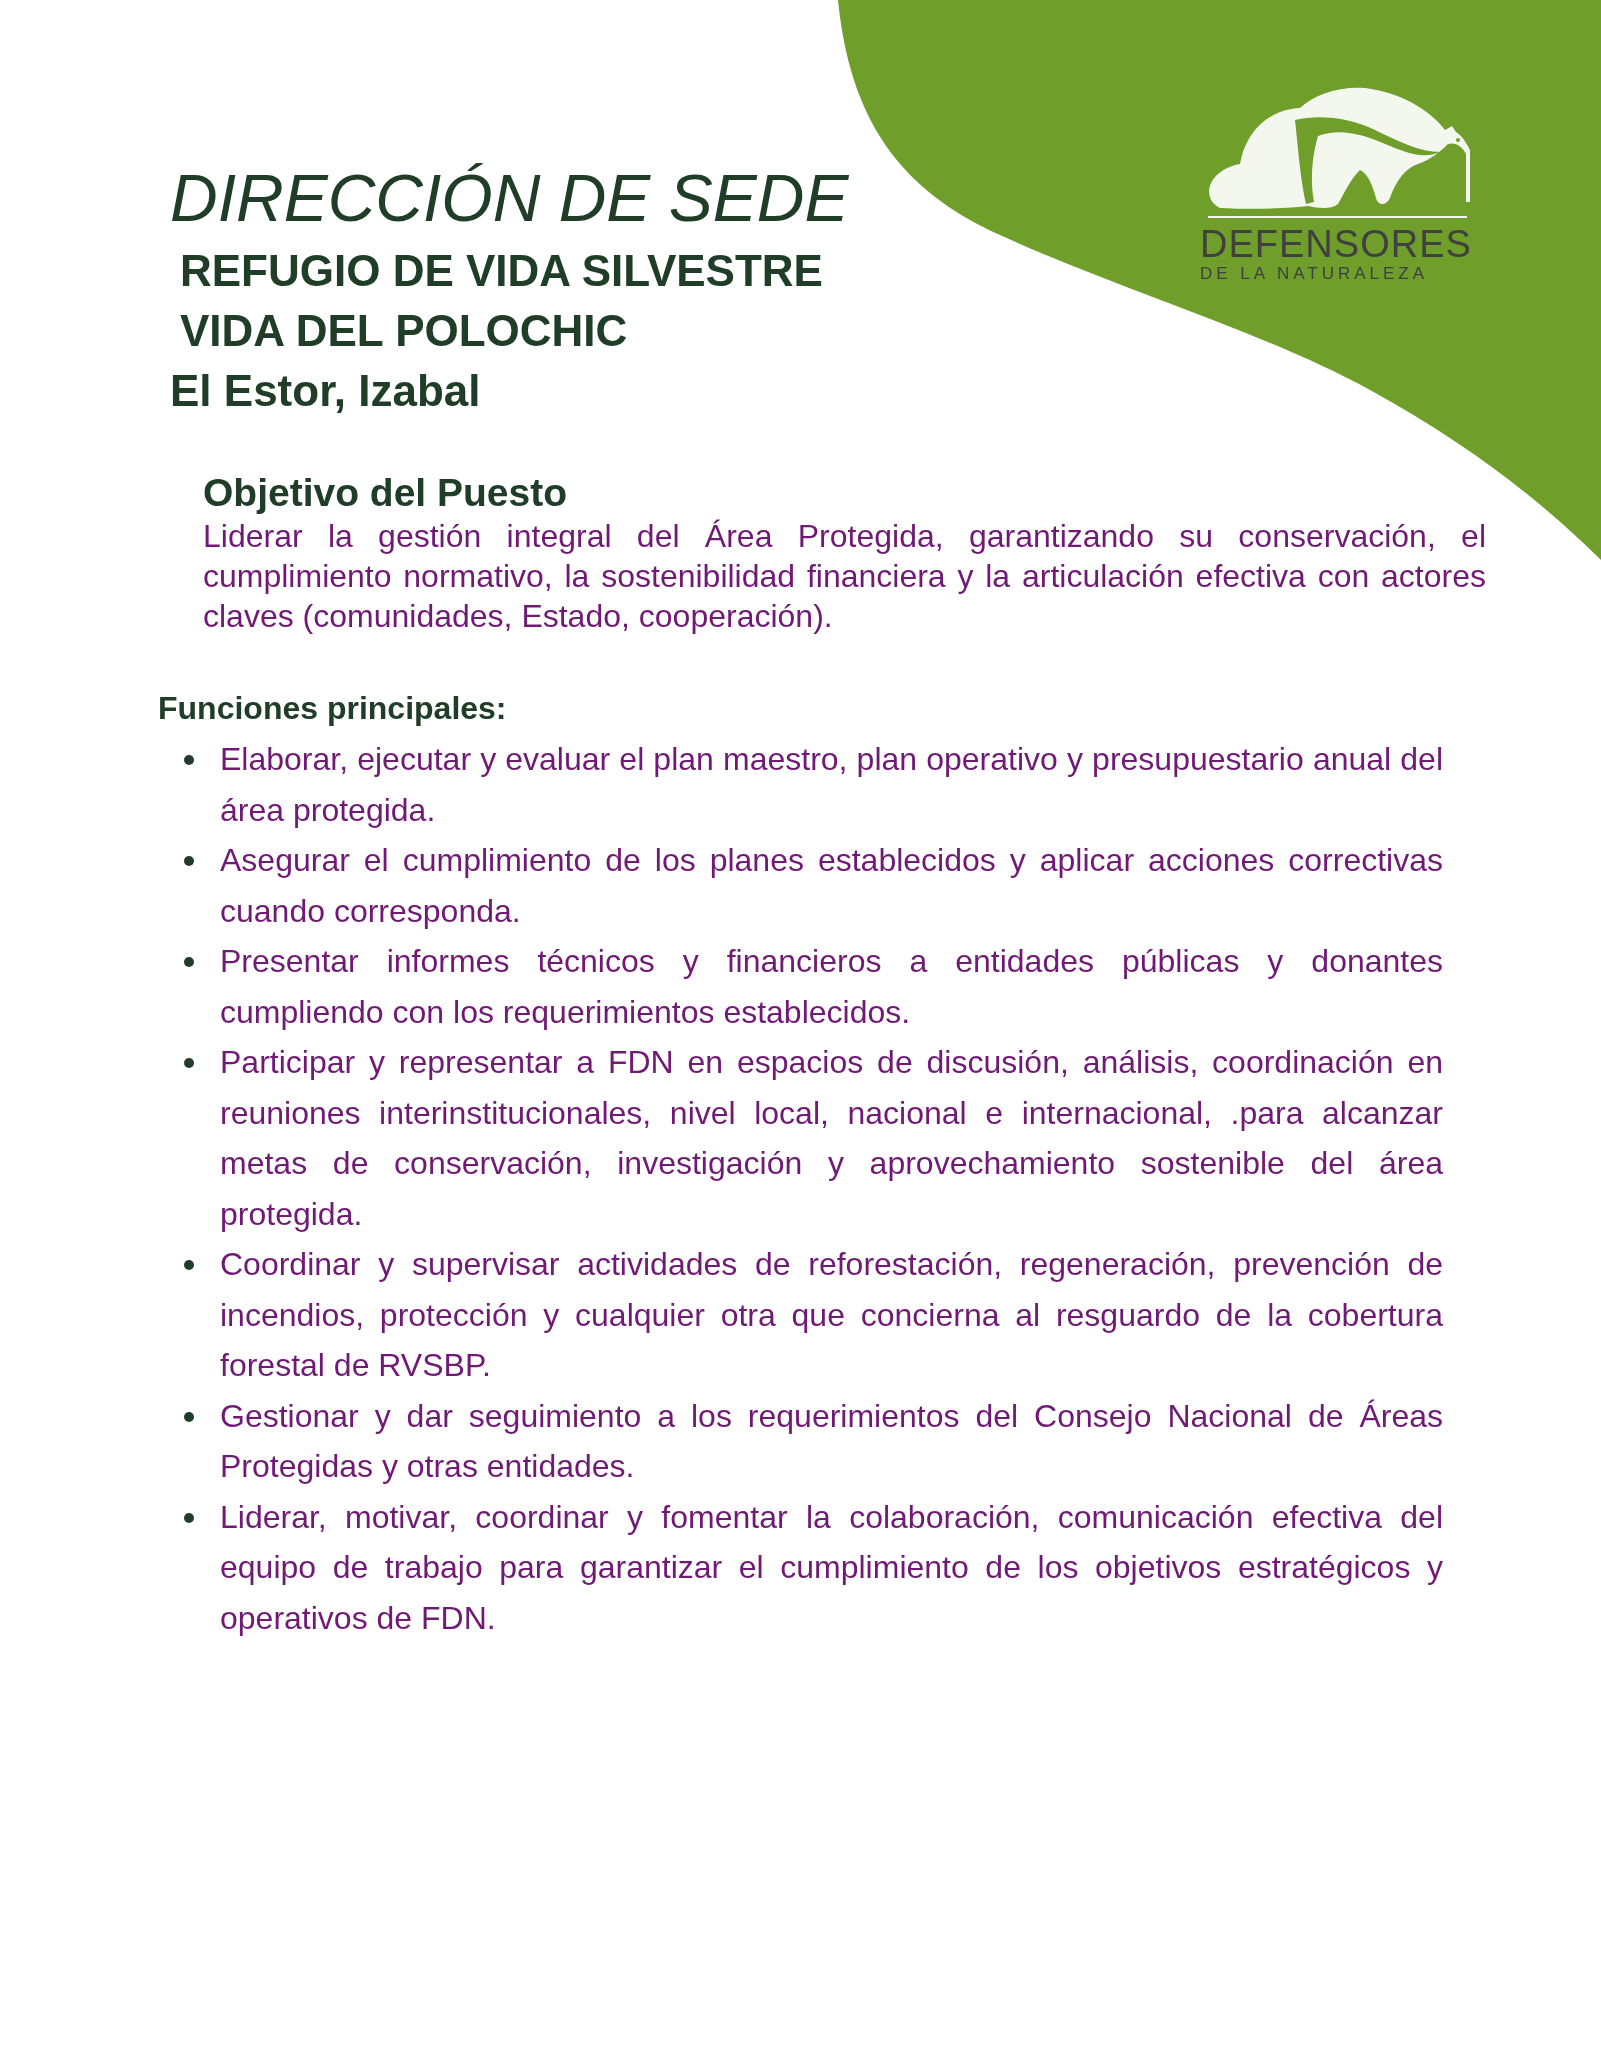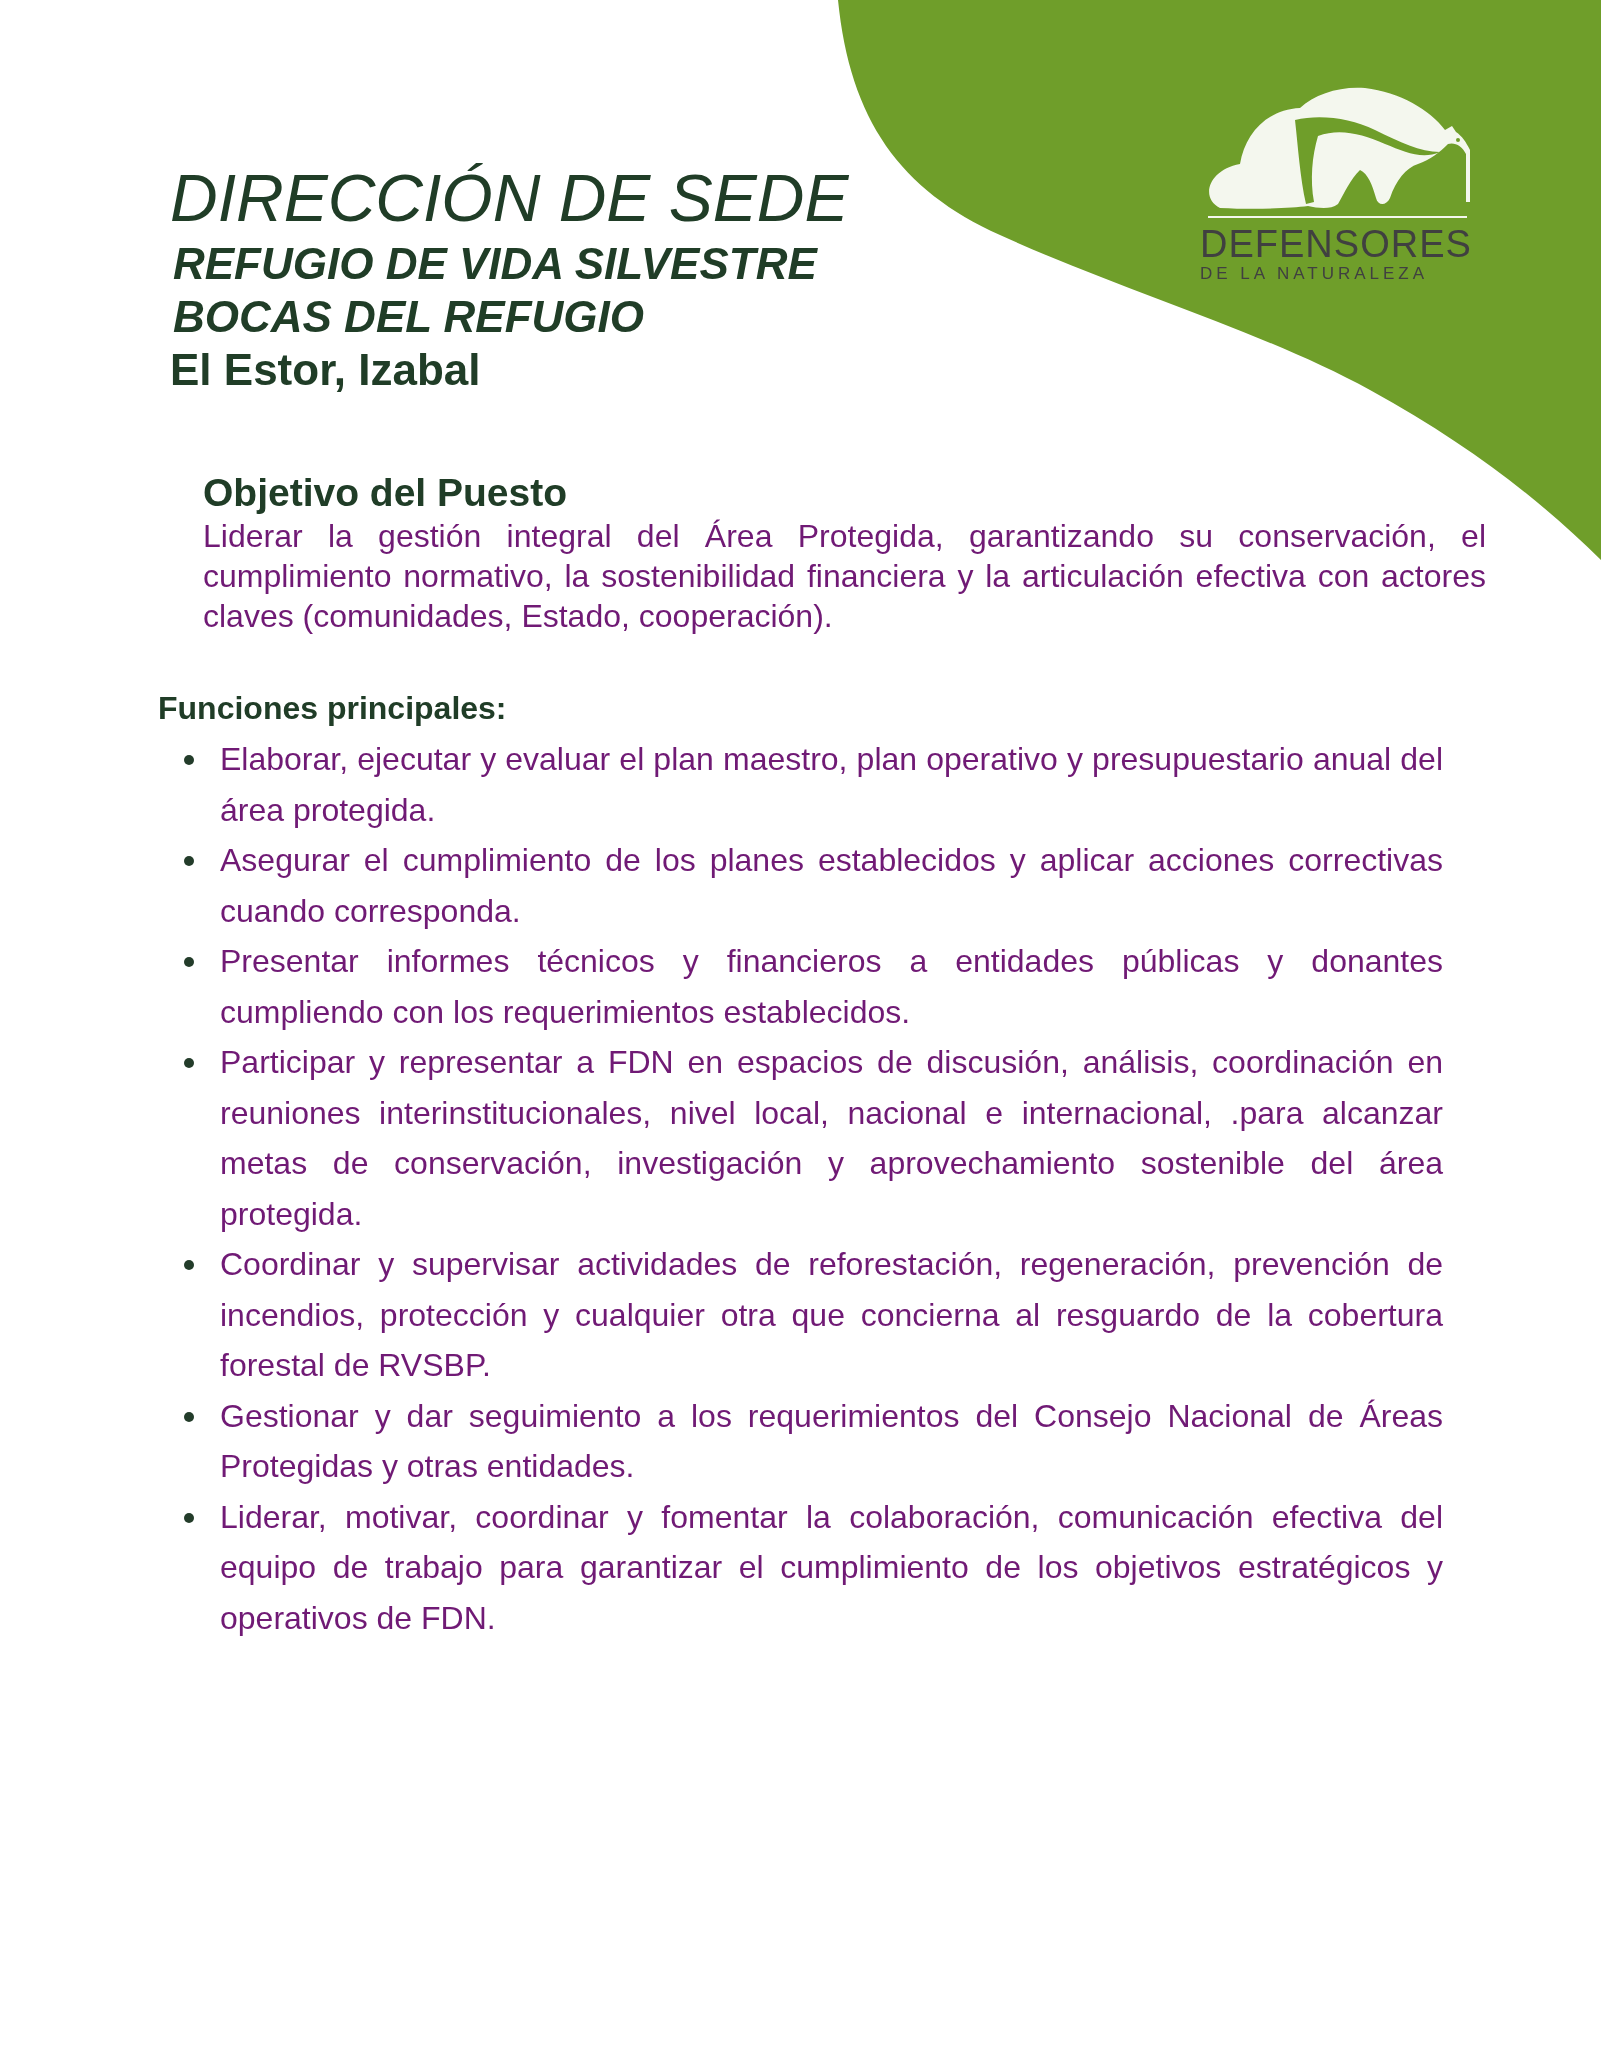--- a/index.html
+++ b/index.html
@@ -6,21 +6,21 @@
   body { width:1601px; height:2048px; background:#ffffff; position:relative; overflow:hidden;
          font-family:"Liberation Sans", sans-serif; color:#1f3a26; }
   .green-shape { position:absolute; left:0; top:0; width:1601px; height:600px; z-index:0; }
   .logo { position:absolute; left:1200px; top:80px; width:275px; height:215px; z-index:1; color:#404040; }
   .logo svg { display:block; width:275px; height:130px; }
   .logo .rule { height:2px; background:#f4f7ee; margin:6px 8px 6px 8px; }
   .logo .brand { font-size:38px; letter-spacing:1px; line-height:40px; font-weight:normal; }
   .logo .sub { font-size:17px; letter-spacing:4px; line-height:20px; }
   .header { position:absolute; left:170px; top:160px; z-index:2; }
   .title { font-size:66px; font-weight:normal; line-height:76px; margin:0; letter-spacing:0px; color:#203d27;font-style:italic; }
-  .subtitle { font-size:44px; font-weight:bold; line-height:50px; margin:3px; color:#203d27;font-style:italic; }
+  .subtitle { font-size:44px; font-weight:bold; line-height:50px; margin:10px; color:#203d27; }
   .location { font-size:44px; font-weight:bold; line-height:50px; margin:0; color:#203d27; }
   .objective { position:absolute; left:160px; top:470px; width:1283px; z-index:2;margin-left:43px; }
   .section-h { font-size:39px; font-weight:bold; margin:0; line-height:46px; color:#203d27; }
   .obj-text { font-size:32px; line-height:40px; text-align:justify; text-align-last:left; margin:0; color:#701a75; }
   .functions { position:absolute; left:158px; top:682px; width:1285px; z-index:2; }
   .functions .section-h { font-size:32px; line-height:52px; }
   ul.fn-list { list-style:none; margin:0; padding:0; }
   ul.fn-list li { position:relative; padding-left:62px; font-size:32px; line-height:50.5px;
                   text-align:justify; text-align-last:left; color:#701a75; }
   ul.fn-list li .bullet { position:absolute; left:26px; top:21px; width:10px; height:10px; border-radius:50%; background:#233c2a; }
@@ -39,21 +39,21 @@
     <circle cx="258" cy="60" r="2" fill="#6f9e2a"></circle>
   </svg>
   <div class="rule"></div>
   <div class="brand">DEFENSORES</div>
   <div class="sub">DE LA NATURALEZA</div>
 </div>
 
 <div class="header">
   <h1 class="title">DIRECCIÓN DE SEDE</h1>
   <div class="subtitle">REFUGIO DE VIDA SILVESTRE</div>
-  <div class="subtitle">BOCAS DEL REFUGIO</div>
+  <div class="subtitle">VIDA DEL POLOCHIC</div>
   <div class="location">El Estor, Izabal</div>
 </div>
 
 <div class="objective">
   <h2 class="section-h">Objetivo del Puesto</h2>
   <p class="obj-text">Liderar la gestión integral del Área Protegida, garantizando su conservación, el cumplimiento normativo, la sostenibilidad financiera y la articulación efectiva con actores claves (comunidades, Estado, cooperación).</p>
 </div>
 
 <div class="functions">
   <h2 class="section-h">Funciones principales:</h2>

